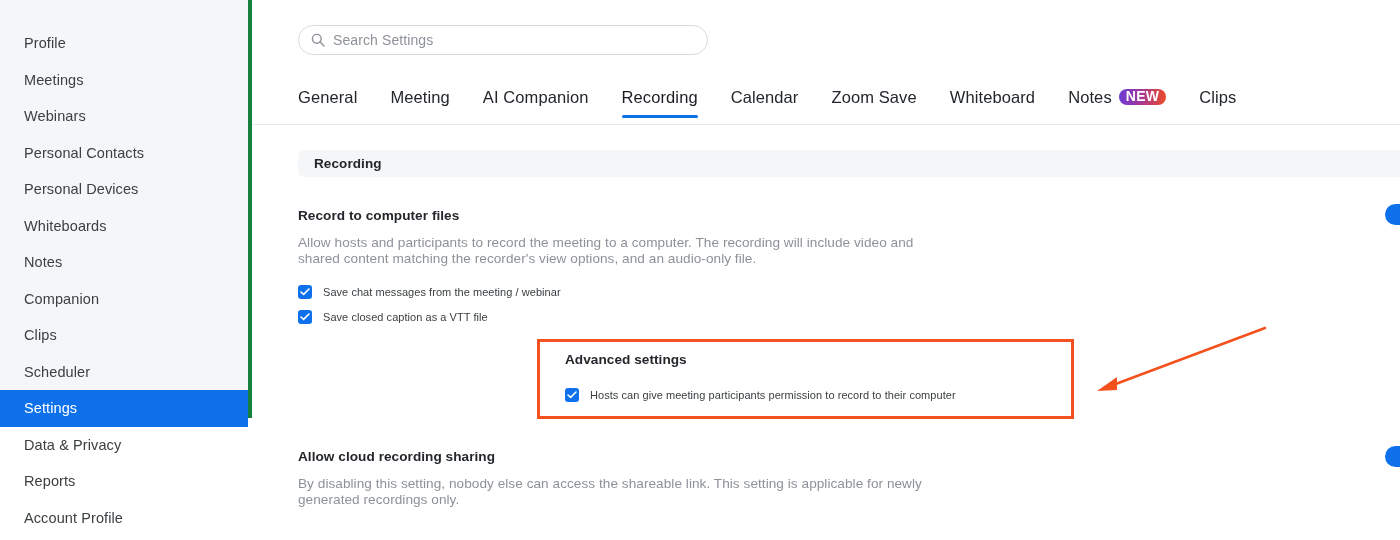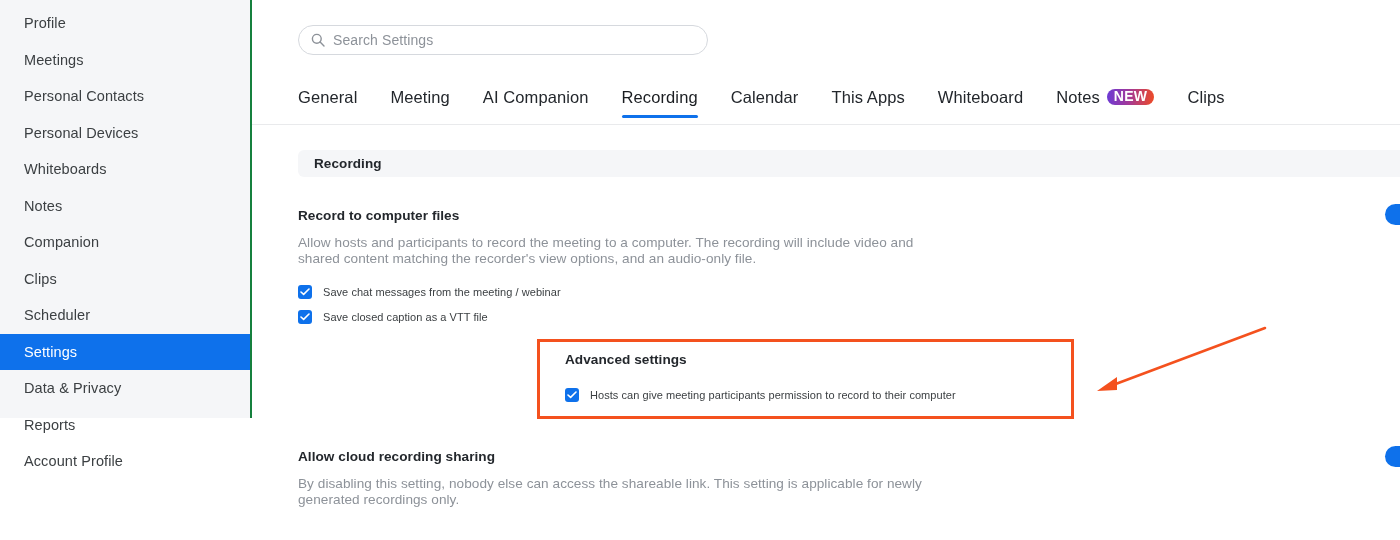--- a/index.html
+++ b/index.html
@@ -19,22 +19,22 @@
     height: 540px;
     display: flex;
     background: #ffffff;
   }
 
   
   #sidebar {
     width: 252px;
     height: 418px;
     background: #f5f6f8;
-    border-right: 2px solid #15803d;
-    padding-top: 5px;
+    border-right: 4px solid #15803d;
+    padding-top: 25px;
     flex: 0 0 252px;
   }
 
   .nav-item {
     height: 36.5px;
     display: flex;
     align-items: center;
     padding-left: 24px;
     font-size: 14.5px;
     color: #3c4043;
@@ -238,20 +238,23 @@
 <div id="app">
 
   <nav id="sidebar">
       <div class="nav-item">
         <span>Profile</span>
       </div>
       <div class="nav-item">
         <span>Meetings</span>
       </div>
       <div class="nav-item">
+        <span>Webinars</span>
+      </div>
+      <div class="nav-item">
         <span>Personal Contacts</span>
       </div>
       <div class="nav-item">
         <span>Personal Devices</span>
       </div>
       <div class="nav-item">
         <span>Whiteboards</span>
       </div>
       <div class="nav-item">
         <span>Notes</span>
@@ -303,21 +306,21 @@
         <div class="tab">
           <span>AI Companion</span>
         </div>
         <div class="tab active">
           <span>Recording</span>
         </div>
         <div class="tab">
           <span>Calendar</span>
         </div>
         <div class="tab">
-          <span>This Apps</span>
+          <span>Zoom Save</span>
         </div>
         <div class="tab">
           <span>Whiteboard</span>
         </div>
         <div class="tab">
           <span>Notes</span>
           <span class="badge-new">NEW</span>
         </div>
         <div class="tab">
           <span>Clips</span>

